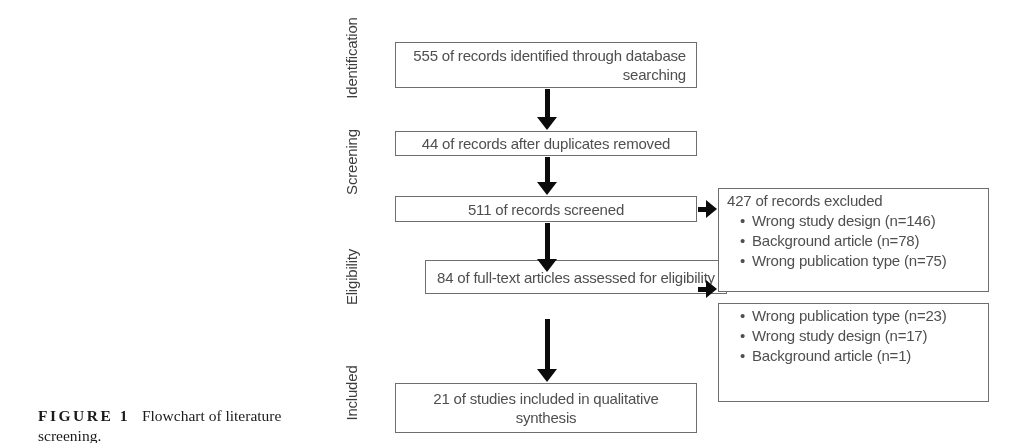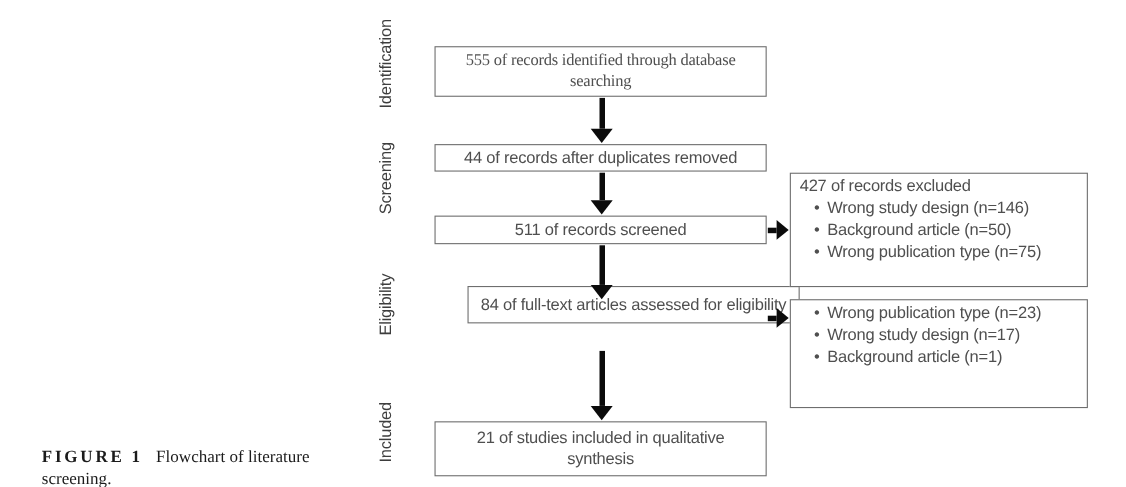--- a/index.html
+++ b/index.html
@@ -19,33 +19,34 @@
     border: 1.5px solid #6e6e6e;
     color: #4f4f4f;
     font-size: 15px;
     line-height: 19px;
     letter-spacing: -0.2px;
     display: flex;
     align-items: center;
     background: #ffffff;
   }
   .flow-box.center { justify-content: center; text-align: center; padding: 0 10px; }
-  .flow-box.left   { justify-content: flex-start; text-align: center; padding: 2px 10px; font-family: Liberation Serif, serif; }
+  .flow-box.left   { justify-content: flex-start; text-align: right; padding: 2px 10px; }
 
   
   .side-box {
     position: absolute;
     box-sizing: border-box;
     border: 1.5px solid #6e6e6e;
     color: #4f4f4f;
     font-size: 15px;
     line-height: 20px;
     letter-spacing: -0.2px;
     padding: 2px 8px 2px 8px;
     background: #ffffff;
+    margin-top: 31px;
   }
   .side-title { white-space: nowrap; }
   .bullet-row { padding-left: 13px; white-space: nowrap; }
   .bullet-glyph { display: inline-block; margin-right: 7px; }
 
   
   .stage-label {
     position: absolute;
     color: #3d3d3d;
     font-size: 15px;
@@ -127,21 +128,21 @@
     <span>84 of full-text articles assessed for eligibility</span>
   </div>
 
   <div class="flow-box center" style="left:395px; top:383px; width:302px; height:50px;">
     <span>21 of studies included in qualitative synthesis</span>
   </div>
 
   <div class="side-box" style="left:718px; top:157px; width:271px; height:104px;">
     <div class="side-title">427 of records excluded</div>
     <div class="bullet-row"><span class="bullet-glyph">•</span><span>Wrong study design (n=146)</span></div>
-    <div class="bullet-row"><span class="bullet-glyph">•</span><span>Background article (n=50)</span></div>
+    <div class="bullet-row"><span class="bullet-glyph">•</span><span>Background article (n=78)</span></div>
     <div class="bullet-row"><span class="bullet-glyph">•</span><span>Wrong publication type (n=75)</span></div>
   </div>
 
   <div class="side-box" style="left:718px; top:272px; width:271px; height:99px;">
     <div class="bullet-row"><span class="bullet-glyph">•</span><span>Wrong publication type (n=23)</span></div>
     <div class="bullet-row"><span class="bullet-glyph">•</span><span>Wrong study design (n=17)</span></div>
     <div class="bullet-row"><span class="bullet-glyph">•</span><span>Background article (n=1)</span></div>
   </div>
 
   <div class="v-arrow" style="left:537px; top:89px;  height:41px;">

